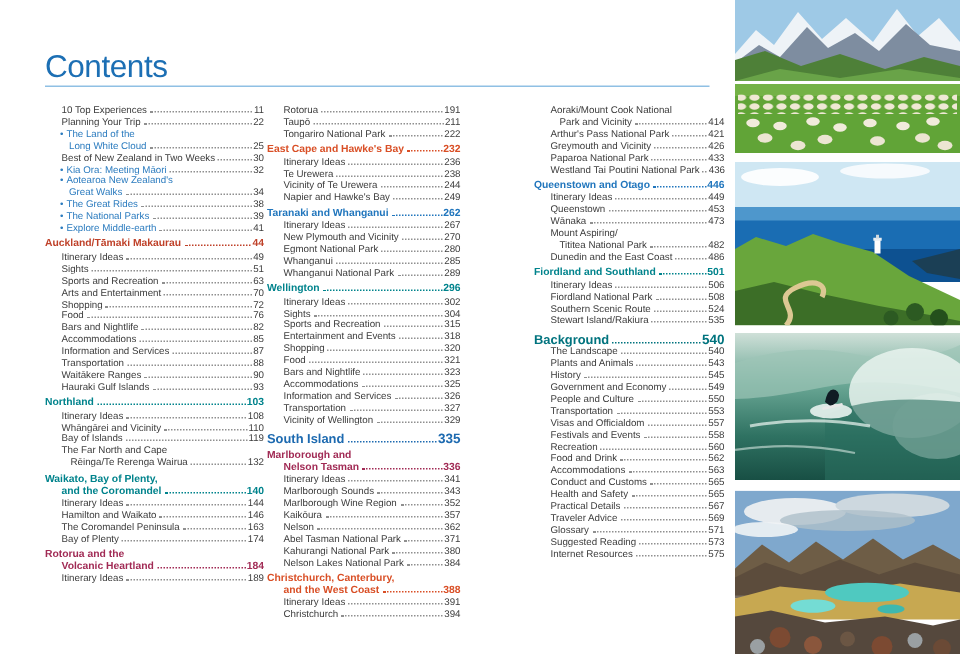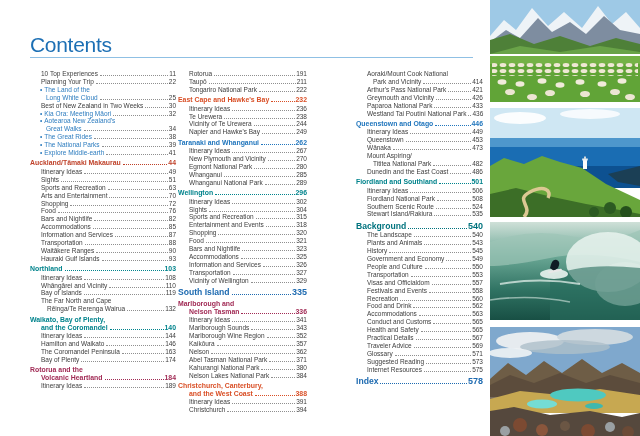--- a/index.html
+++ b/index.html
@@ -822,27 +822,20 @@
         <span class="lbl">Suggested Reading</span>
         <span class="dots"></span>
         <span class="pg">573</span>
       </div>
     </div>
     <div class="entry item">
       <div class="tl">
         <span class="lbl">Internet Resources</span>
         <span class="dots"></span>
         <span class="pg">575</span>
-      </div>
-    </div>
-    <div class="entry part" style="--c: #1d6ab0;">
-      <div class="tl">
-        <span class="lbl">Index</span>
-        <span class="dots"></span>
-        <span class="pg">578</span>
       </div>
     </div>
   </div>
 
 <div class="photos">
   <div class="ph" id="ph1">
     <svg viewBox="0 0 150 54" preserveAspectRatio="none">
       <rect width="150" height="54" fill="#9ec9e6"></rect>
       <polygon points="0,36 14,20 26,30 42,8 58,26 74,12 92,28 108,6 122,24 136,12 150,28 150,54 0,54" fill="#eef3f7"></polygon>
       <polygon points="0,42 16,30 30,38 48,18 62,32 80,22 96,34 114,16 130,30 150,34 150,54 0,54" fill="#7e8da0"></polygon>

